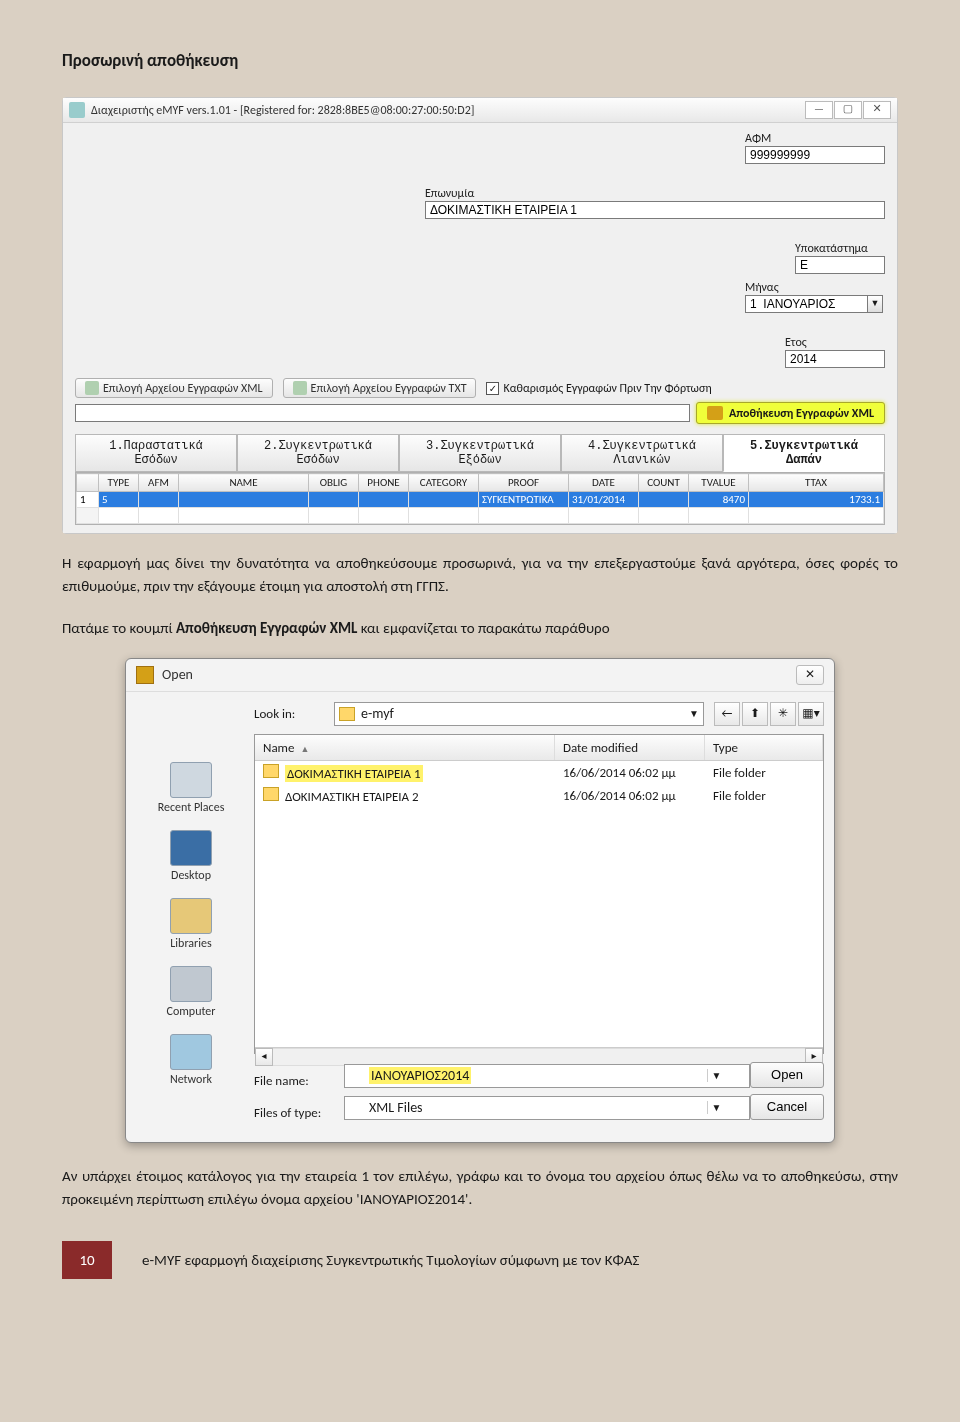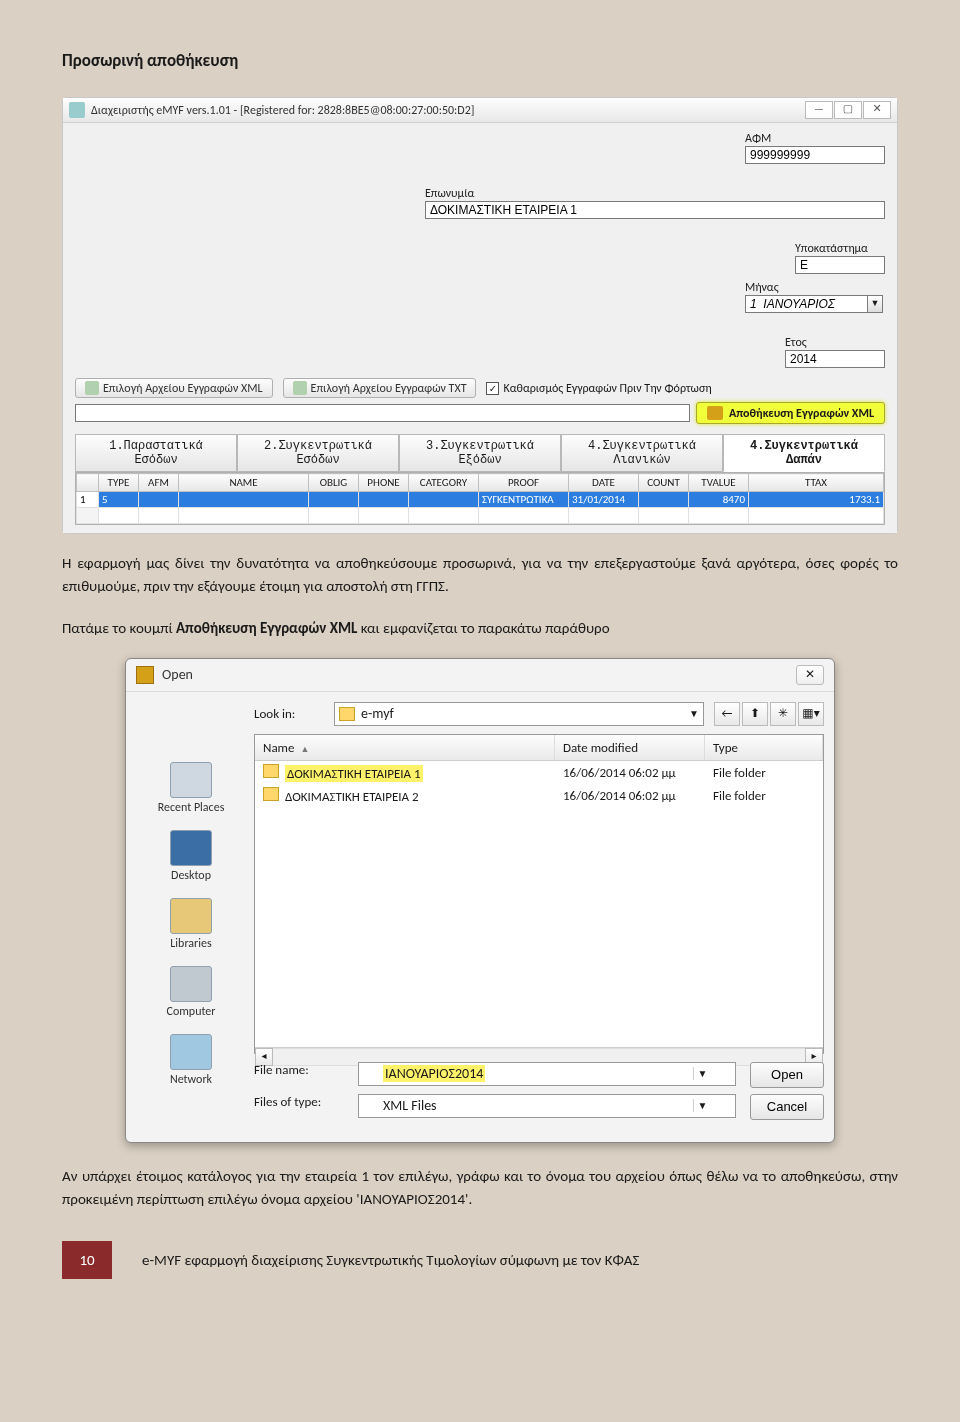--- a/index.html
+++ b/index.html
@@ -27,21 +27,21 @@
   .title-icon { width:16px; height:16px; background:#9cc; border-radius:2px; margin-right:6px; display:inline-block;}
   .title-text { font-size: 12px; color:#333; flex:1;}
   .win-buttons { display:flex; gap:1px;}
   .win-btn { width:28px; height:18px; background:#fff; border:1px solid #bbb; font-size:11px; text-align:center; line-height:14px; color:#555;}
   .form-area { padding: 8px 12px; background:#f0f0f0; }
   .row { display:flex; gap:22px; margin-bottom:6px; align-items:flex-end;flex-direction:column;}
   .field { display:flex; flex-direction:column; }
   .lbl { font-size:12px; color:#222; margin-bottom:1px;}
   .inp { background:#fff; border:1px solid #7a7a7a; font-size:12px; padding:1px 4px; height:18px;}
   .combo { display:flex; }
-  .combo .inp { border-right:none;font-style:italic;}
+  .combo .inp { border-right:none;}
   .drp-btn { width:16px; height:18px; border:1px solid #7a7a7a; background:linear-gradient(#fff,#ddd); font-size:9px; text-align:center; line-height:14px;}
   .toolbar-row { display:flex; align-items:center; gap:10px; margin-top:10px;}
   .tb-btn { display:flex; align-items:center; gap:4px; background:linear-gradient(#fdfdfd,#e6e6e6); border:1px solid #b0b0b0; border-radius:3px; padding:2px 9px; font-size:12px; color:#333; }
   .tb-icon { width:14px; height:14px; background:#b0d0b0; display:inline-block; border-radius:2px;}
   .chk-wrap { display:flex; align-items:center; gap:4px; font-size:12px;}
   .chk { width:13px; height:13px; border:1px solid #555; background:#fff; display:inline-flex; align-items:center; justify-content:center; font-size:10px;}
   .path-row { display:flex; margin-top:4px; align-items:center; gap:6px;}
   .path-inp { flex:1; background:#fff; border:1px solid #7a7a7a; height:18px;}
   .save-xml-btn { background:#f0ff3a; border:1px solid #a8a82a; border-radius:3px; padding:3px 10px; font-size:12px; font-weight:bold; display:flex; align-items:center; gap:6px; box-shadow:0 0 4px #dde835;}
   .save-icon { width:16px; height:14px; background:#d4a017; display:inline-block; border-radius:2px;}
@@ -80,21 +80,21 @@
   .fl-type { flex:1;}
   .sort-arrow { font-size:9px; margin-left:6px; color:#777;}
   .fl-row { display:flex; font-size:13px; align-items:center;}
   .fl-row .fl-col { padding:3px 8px; border:none;}
   .fl-row.hl .fl-name-inner { background:#fff26b; padding:1px 2px;}
   .fl-row .folder-ico { margin-right:6px;}
   .fl-scroll { display:flex; border-top:1px solid #ccc;}
   .fl-scroll .sbtn { width:18px; height:18px; border:1px solid #bbb; background:linear-gradient(#fff,#e8e8e8); font-size:10px; text-align:center; line-height:14px;}
   .fl-scroll .strack { flex:1; background:#f0f0f0; border-top:1px solid #ddd; border-bottom:1px solid #ddd;}
   .bottom-rows { margin-top:8px;}
-  .bottom-row { display:flex; align-items:flex-start; gap:14px; margin-top:6px;}
+  .bottom-row { display:flex; align-items:flex-end; margin-top:6px;}
   .blabel { width:90px; font-size:13px;}
   .bcombo { flex:1; display:flex; background:#fff; border:1px solid #999; height:24px; align-items:center; padding:0 24px;}
   .bcombo .hl { background:#fff26b; padding:0 2px;}
   .bcombo .darrow { margin-left:auto; width:18px; text-align:center; font-size:10px; border-left:1px solid #ccc;}
   .dlg-btn { width:74px; height:26px; border:1px solid #999; background:linear-gradient(#fdfdfd,#e6e6e6); border-radius:3px; font-size:13px;}
   
   .footer-band { display:flex; margin-top:30px; }
   .footer-num { width:50px; background:#8a2a2a; color:#fff; font-size:15px; text-align:center; padding:10px 0;}
   .footer-text { flex:1; padding:10px 0 10px 30px; font-size:15px; }
 </style>
@@ -160,21 +160,21 @@
       <div class="save-xml-btn">
         <span class="save-icon"></span>
         <span>Αποθήκευση Εγγραφών XML</span>
       </div>
     </div>
     <div class="tabs">
       <div class="tab">1.Παραστατικά Εσόδων</div>
       <div class="tab">2.Συγκεντρωτικά Εσόδων</div>
       <div class="tab">3.Συγκεντρωτικά Εξόδων</div>
       <div class="tab">4.Συγκεντρωτικά Λιανικών</div>
-      <div class="tab active">4.Συγκεντρωτικά Δαπάν</div>
+      <div class="tab active">5.Συγκεντρωτικά Δαπάν</div>
     </div>
     <div class="grid">
       <table>
         <tbody>
             <tr>
           <th style="width:22px"></th>
           <th style="width:40px">TYPE</th>
           <th style="width:40px">AFM</th>
           <th style="width:130px">NAME</th>
           <th style="width:50px">OBLIG</th>

